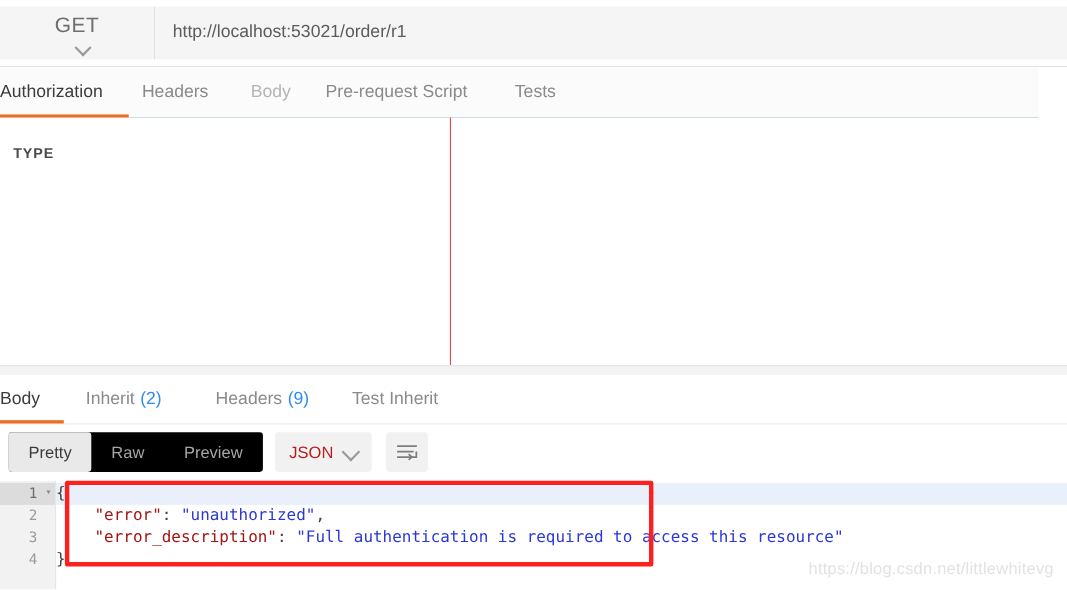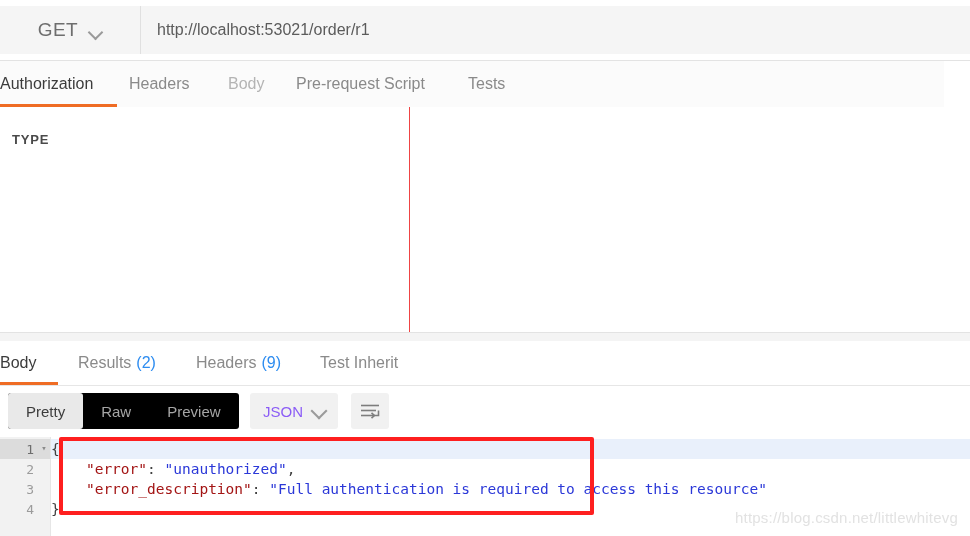--- a/index.html
+++ b/index.html
@@ -32,20 +32,21 @@
   .method-box {
     position: absolute;
     left: 0; top: 6px;
     width: 140px; height: 48px;
     background: #f5f5f5;
     border-right: 1px solid #e0e0e0;
     display: flex;
     align-items: center;
     justify-content: center;
     cursor: pointer;
+    flex-direction: column;
   }
   .method-label {
     font-size: 19px;
     color: #6e6e6e;
     letter-spacing: .4px;
   }
   .chev {
     display: inline-block;
     width: 13px; height: 13px;
     margin-left: 11px;
@@ -245,21 +246,21 @@
     left: 250px; top: 7px;
     width: 88px; height: 36px;
     background: #f1f1f1;
     border-radius: 3px;
     display: flex;
     align-items: center;
     cursor: pointer;
   }
   .json-select .val {
     font-size: 15px;
-    color: #8b5cf6;
+    color: #b91c1c;
     padding-left: 13px;
   }
   .json-select .chev {
     position: absolute;
     right: 11px; top: 11px;
     width: 14px; height: 14px;
     margin: 0;
   }
   .json-select .chev::before {
     left: 0; top: 1px;
@@ -399,21 +400,21 @@
   </div>
 
   <div class="res-sep"></div>
 
   <div class="res-tabs" id="response-tabs">
       <div class="tab active" style="left: 0px; width: 58px;">
         <span>Body</span>
         <span class="bar"></span>
       </div>
       <div class="tab" style="left: 78px; width: 90px;">
-        <span>Results</span>
+        <span>Inherit</span>
         <span class="count">(2)</span>
       </div>
       <div class="tab" style="left: 196px; width: 90px;">
         <span>Headers</span>
         <span class="count">(9)</span>
       </div>
       <div class="tab" style="left: 320px; width: 95px;">
         <span>Test Inherit</span>
       </div>
     </div>

